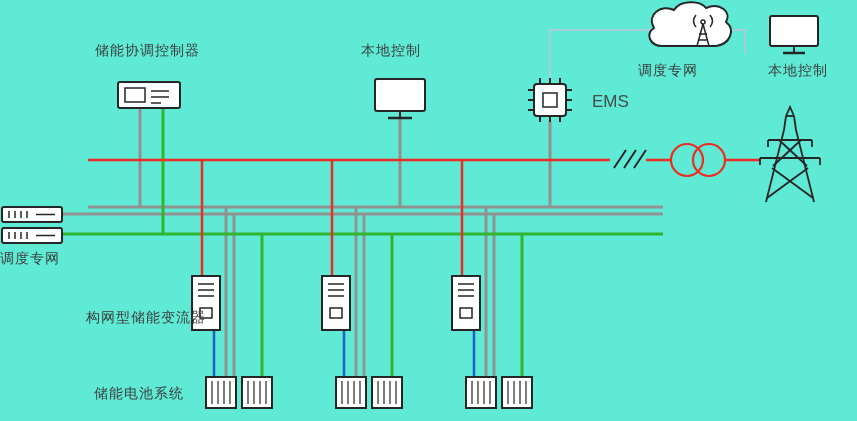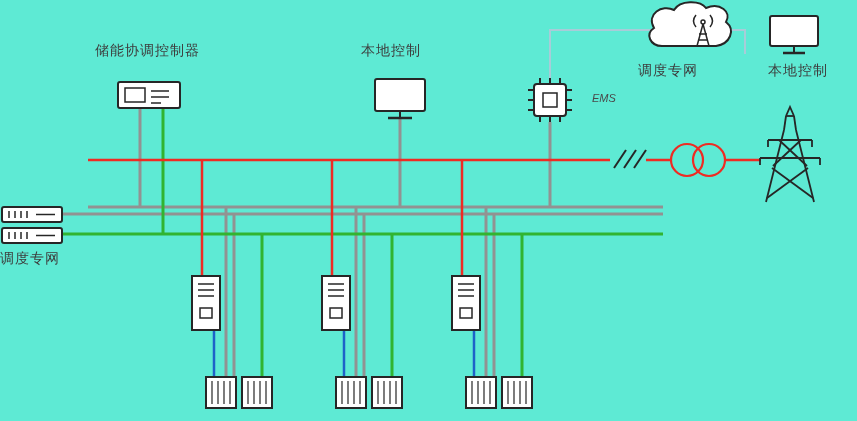--- a/index.html
+++ b/index.html
@@ -1,21 +1,21 @@
 <!DOCTYPE html>
 <html><head>
 <meta charset="utf-8">
 <style>
   * { margin:0; padding:0; box-sizing:border-box; }
   html,body { background:#ffffff; }
   body { font-family:"Liberation Sans","DejaVu Sans",sans-serif; }
   .stage { position:relative; width:857px; height:421px; background:#5eead4; overflow:hidden; }
   .stage > svg { position:absolute; left:0; top:0; }
   .lbl { position:absolute; font-size:14px; letter-spacing:1px; color:#3d3d3d; white-space:nowrap; }
-  .lbl.small { font-size:11px; letter-spacing:0; color:#4a4a4a;font-style:italic; }
+  .lbl.small { font-size:17px; letter-spacing:0; color:#4a4a4a; }
 </style>
 </head>
 <body>
 
 <div class="stage">
 
   <svg width="857" height="421" viewBox="0 0 857 421">
 
     <g fill="none" stroke-width="2" stroke="#a8ccd8">
       <polyline points="550,80 550,30 745,30 745,54"></polyline>
@@ -224,14 +224,16 @@
       </g>
     </g>
   </svg>
 
   <div class="lbl" style="left:95px;  top:42px;">储能协调控制器</div>
   <div class="lbl" style="left:361px; top:42px;">本地控制</div>
   <div class="lbl small" style="left:592px; top:92px;">EMS</div>
   <div class="lbl" style="left:638px; top:62px;text-align:right;">调度专网</div>
   <div class="lbl" style="left:768px; top:62px;">本地控制</div>
   <div class="lbl" style="left:0px;   top:250px;">调度专网</div>
+  <div class="lbl" style="left:86px;  top:309px;">构网型储能变流器</div>
+  <div class="lbl" style="left:94px;  top:385px;">储能电池系统</div>
 
 </div>
 
 </body></html>

